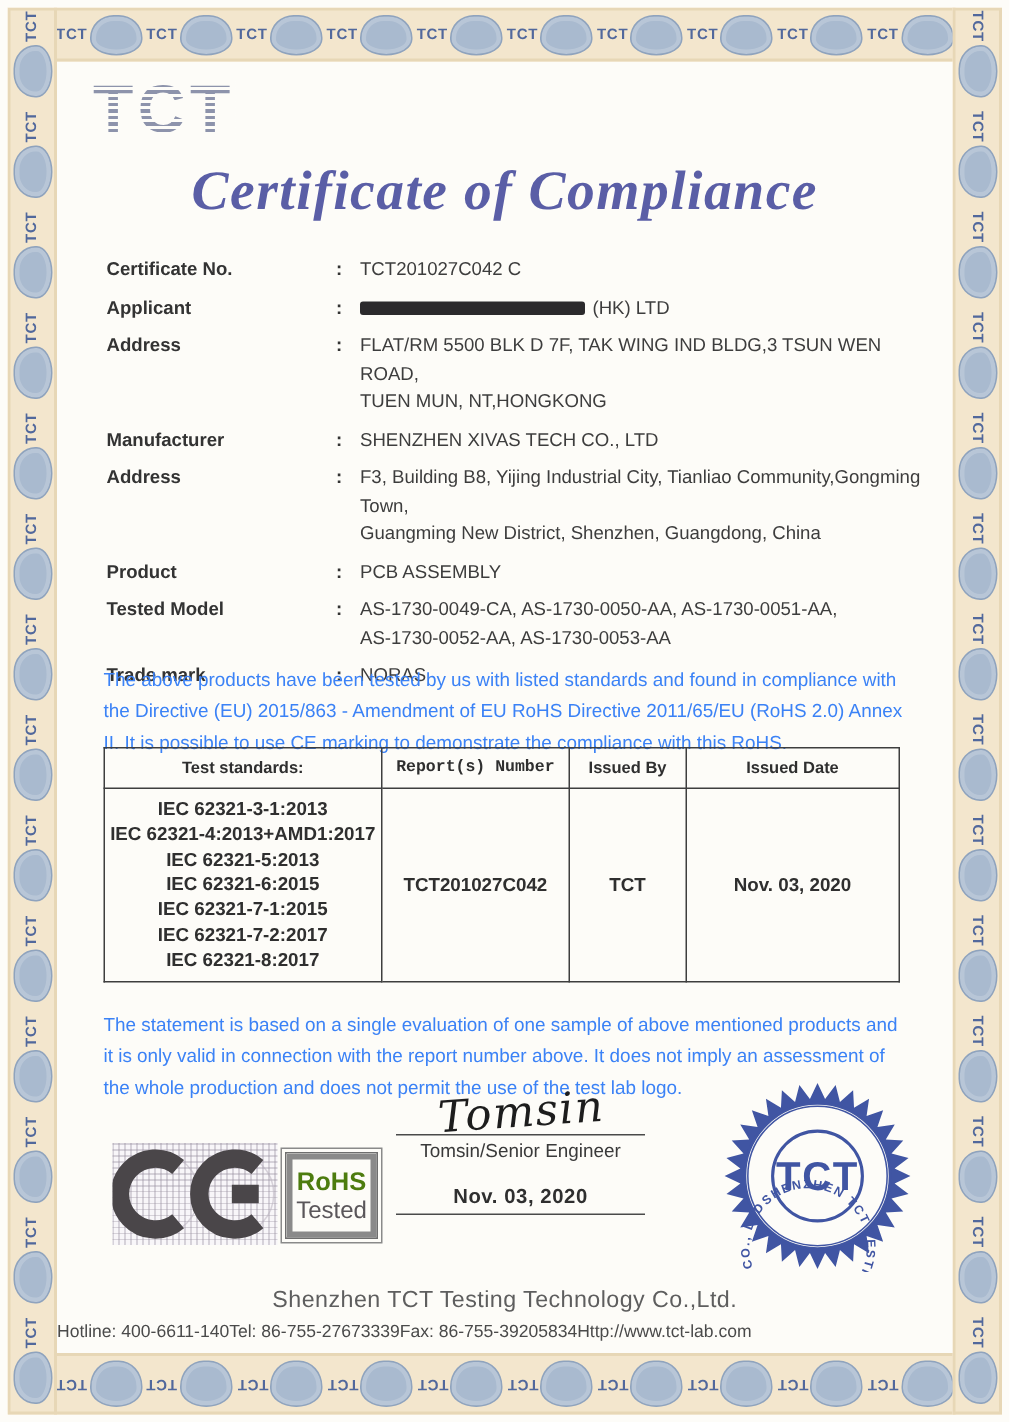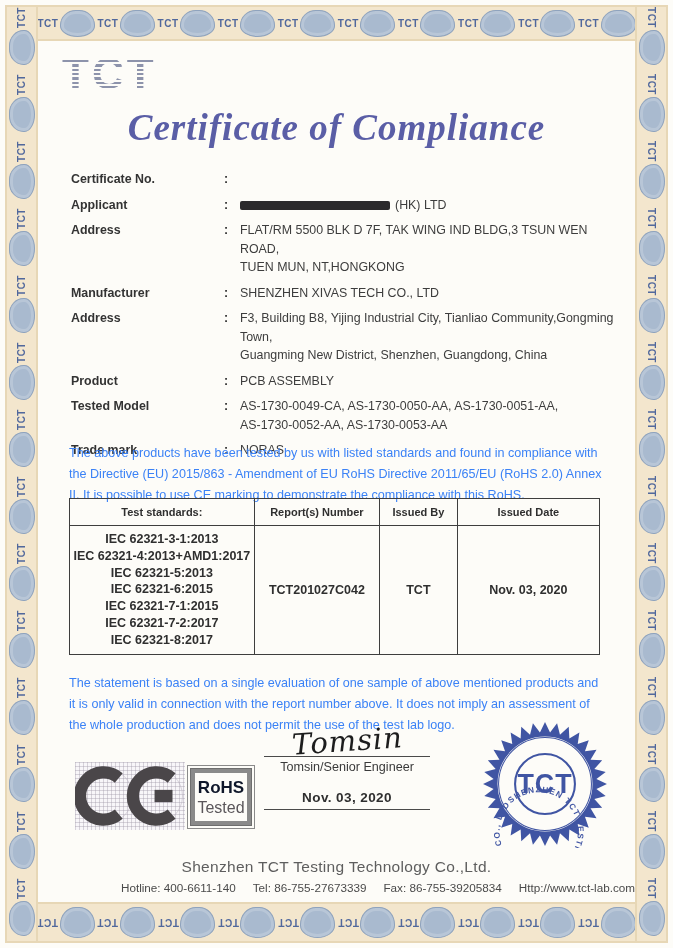--- a/index.html
+++ b/index.html
@@ -50,56 +50,56 @@
 
   .para{position:absolute;left:31px;width:537px;font-size:12.6px;line-height:21px;color:#3b82f6;}
   .intro{top:390px;}
   .statement{top:620px;}
 
   .std-table{position:absolute;left:31px;top:458px;width:531px;border-collapse:collapse;}
   .std-table th,.std-table td{border:1px solid #3e3e3e;text-align:center;vertical-align:middle;}
   .std-table th{font-size:11px;font-weight:bold;padding:7px 2px;color:#2f2f2f;text-align:center;}
   .std-table td{font-size:12.5px;font-weight:bold;color:#2f2f2f;padding:5px 2px;}
   .standards-cell div{line-height:16.8px;}
-  .col-std{width:184px;} .col-rep{width:122px;} .col-by{width:75px;} .col-date{width:144px;}
+  .col-std{width:184px;} .col-rep{width:122px;font-family:Liberation Mono, monospace;} .col-by{width:75px;} .col-date{width:144px;}
 
   .marks{position:absolute;left:0;right:0;top:680px;height:145px;}
 
   .ce-wrap{position:absolute;left:37px;top:42px;width:110px;height:68px;
     background:
       repeating-linear-gradient(to right,rgba(150,142,158,.35) 0 1px,transparent 1px 4px),
       repeating-linear-gradient(to bottom,rgba(150,142,158,.35) 0 1px,transparent 1px 4px),
       #f8f6f9;}
   .ce-circle{position:absolute;width:54px;height:54px;border:1px solid #b9b2c0;
              border-radius:50%;opacity:.55;top:6px;}
   .ce-c1{left:2px;} .ce-c2{left:52px;}
   .ce-svg{position:absolute;inset:0;}
 
   .rohs-box{position:absolute;left:152px;top:48px;width:60px;height:56px;
             border:1px solid #6e6e6e;box-shadow:0 0 0 3px #fdfcf8,0 0 0 4px #8a8a8a inset;
             outline:1px solid #8a8a8a;outline-offset:2px;
             display:flex;flex-direction:column;align-items:center;justify-content:center;}
-  .rohs-line1{font-size:17px;font-weight:bold;color:#0f172a;line-height:20px;}
+  .rohs-line1{font-size:17px;font-weight:bold;color:#4d7c0f;line-height:20px;}
   .rohs-line2{font-size:16px;color:#5a565a;line-height:19px;}
 
   .sig-block{position:absolute;left:226px;top:4px;width:166px;text-align:center;}
   .sig-hand{font-family:"DejaVu Serif",serif;font-style:italic;font-size:29px;
             color:#1d1d1d;transform:rotate(-4deg);display:inline-block;margin-bottom:0px;
             letter-spacing:1px;}
   .sig-line{border-bottom:1.6px solid #4a4a4a;margin-top:-2px;}
   .sig-name{font-size:12.6px;color:#3a3a3a;margin-top:3px;}
   .sig-date{font-size:13.5px;font-weight:bold;color:#2f2f2f;margin-top:16px;letter-spacing:.4px;}
   .sig-line2{border-bottom:1.6px solid #4a4a4a;margin-top:4px;}
 
   .seal{position:absolute;left:443px;top:0px;width:128px;height:128px;}
 
   .company-line{position:absolute;left:0;right:0;top:818px;text-align:center;
                 font-size:15.5px;color:#5e5e5e;letter-spacing:.3px;}
   .contact-line{position:absolute;left:0;right:0;top:841px;text-align:center;
-                font-size:11.7px;color:#4a4a4a;display:flex;justify-content:flex-end;gap:17px;}
+                font-size:11.7px;color:#4a4a4a;display:flex;justify-content:flex-start;}
 </style>
 </head>
 <body>
 
 <div class="page">
 
   <div class="b-strip b-top">
       <div class="b-tile">
         <span class="b-label">TCT</span>
         <span class="b-blob"></span>
@@ -303,20 +303,21 @@
   <div class="content">
 
     <div class="tct-logo">TCT</div>
 
     <div class="doc-title">Certificate of Compliance</div>
 
     <div class="fields">
   <div class="f-row">
     <span class="f-label">Certificate No.</span>
     <span class="f-colon">:</span>
+    <span class="f-value">TCT201027C042 C</span>
   </div>
 
   <div class="f-row">
     <span class="f-label">Applicant</span>
     <span class="f-colon">:</span>
     <span class="f-value"><span class="redaction"></span>(HK) LTD</span>
   </div>
 
   <div class="f-row">
     <span class="f-label">Address</span>

